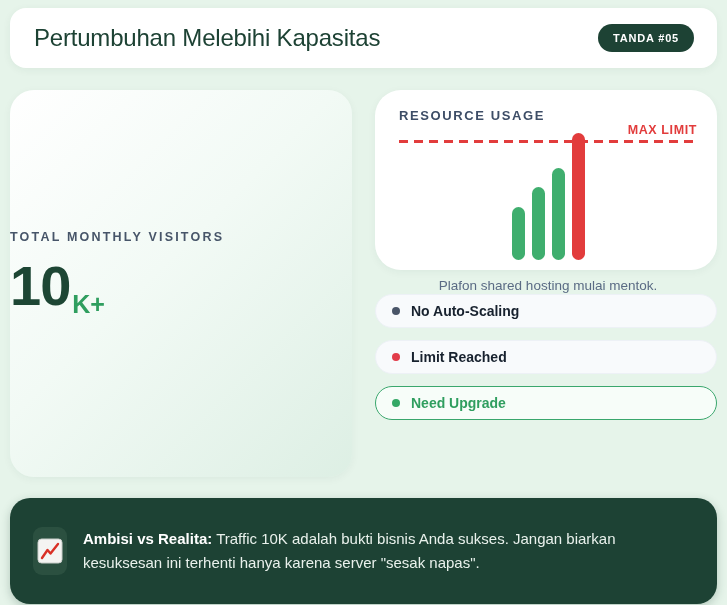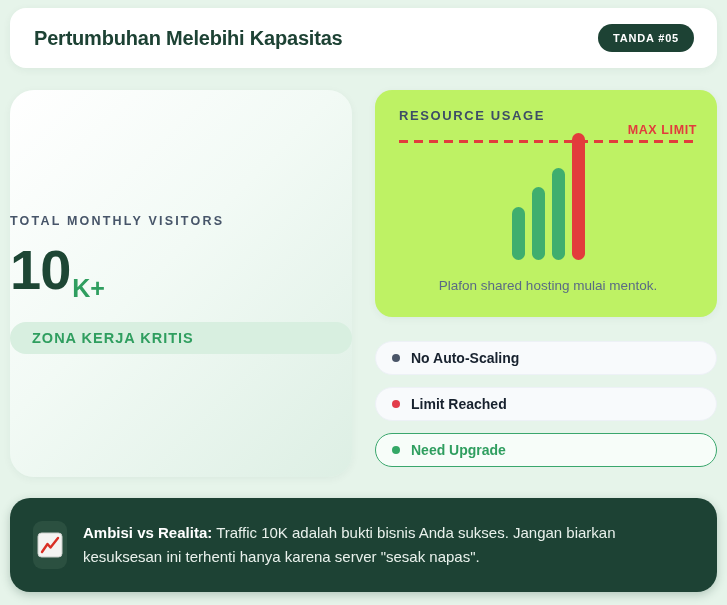--- a/index.html
+++ b/index.html
@@ -18,21 +18,21 @@
   
   .header-card {
     height: 60px;
     background: #ffffff;
     border-radius: 16px;
     display: flex; align-items: center; justify-content: space-between;
     padding: 0 23px 0 24px;
     box-shadow: 0 2px 8px rgba(29,66,52,0.06);
   }
   .header-title {
-    font-size: 20px; font-weight: bold;
+    font-size: 24px; font-weight: normal;
     color: #1d4234; letter-spacing: -0.2px;
   }
   .header-badge {
     background: #1d4234; color: #ffffff;
     font-size: 11px; font-weight: bold; letter-spacing: 0.8px;
     padding: 8px 15px; border-radius: 15px;
     white-space: nowrap;
   }
 
   
@@ -62,22 +62,22 @@
   .visitors-tag {
     background: #d8efe0; color: #2f9e5f;
     font-size: 14.5px; font-weight: bold; letter-spacing: 1px;
     padding: 8px 22px; border-radius: 16px;
   }
 
   .right-col { flex: 1; display: flex; flex-direction: column; }
 
   
   .chart-card {
-    background: #bef264; border-radius: 17px;
-    height: 227px; padding: 18px 20px 16px 24px;
+    background: #ffffff; border-radius: 26px;
+    height: 180px; padding: 18px 20px 16px 24px;
     box-shadow: 0 2px 8px rgba(29,66,52,0.05);
   }
   .chart-title {
     font-size: 13px; font-weight: bold;
     letter-spacing: 1.6px; color: #3d4d66;
   }
   .chart-zone { position: relative; height: 134px; margin-top: 3px; }
   .max-limit-label {
     position: absolute; right: 0; top: -3px;
     font-size: 12.5px; font-weight: bold; letter-spacing: 0.6px;
@@ -110,21 +110,21 @@
     margin-right: 11px; flex: none;
   }
   .status-label { font-size: 14px; font-weight: bold; color: #17212e; }
   .status-item.highlight {
     background: #f7fdf9; border: 1.5px solid #3aa76d;
   }
   .status-item.highlight .status-label { color: #2f9e5f; }
 
   
   .banner {
-    margin-top: 21px; height: 94px;
+    margin-top: 21px; height: 106px;
     background: #1d4234; border-radius: 20px;
     display: flex; align-items: center;
     padding: 0 30px 0 23px;
     box-shadow: 0 3px 10px rgba(29,66,52,0.25);
   }
   .banner-icon-wrap {
     width: 34px; height: 48px; flex: none;
     background: #2b5040; border-radius: 9px;
     display: flex; align-items: center; justify-content: center;
     margin-right: 16px;
@@ -145,21 +145,20 @@
   </header>
 
   <div class="main">
 
     <section class="visitors-card">
       <div class="visitors-label">TOTAL MONTHLY VISITORS</div>
       <div class="visitors-value-row">
         <span class="visitors-value">10</span>
         <span class="visitors-suffix">K+</span>
       </div>
-      <div class="visitors-tag">ZONA KERJA KRITIS</div>
     </section>
 
     <div class="right-col">
 
       <section class="chart-card">
         <div class="chart-title">RESOURCE USAGE</div>
         <div class="chart-zone">
           <span class="max-limit-label">MAX LIMIT</span>
           <div class="limit-line" style="background: repeating-linear-gradient(to right, rgb(226, 60, 60) 0px, rgb(226, 60, 60) 9px, transparent 9px, transparent 15px);"></div>
           <div class="bars">

